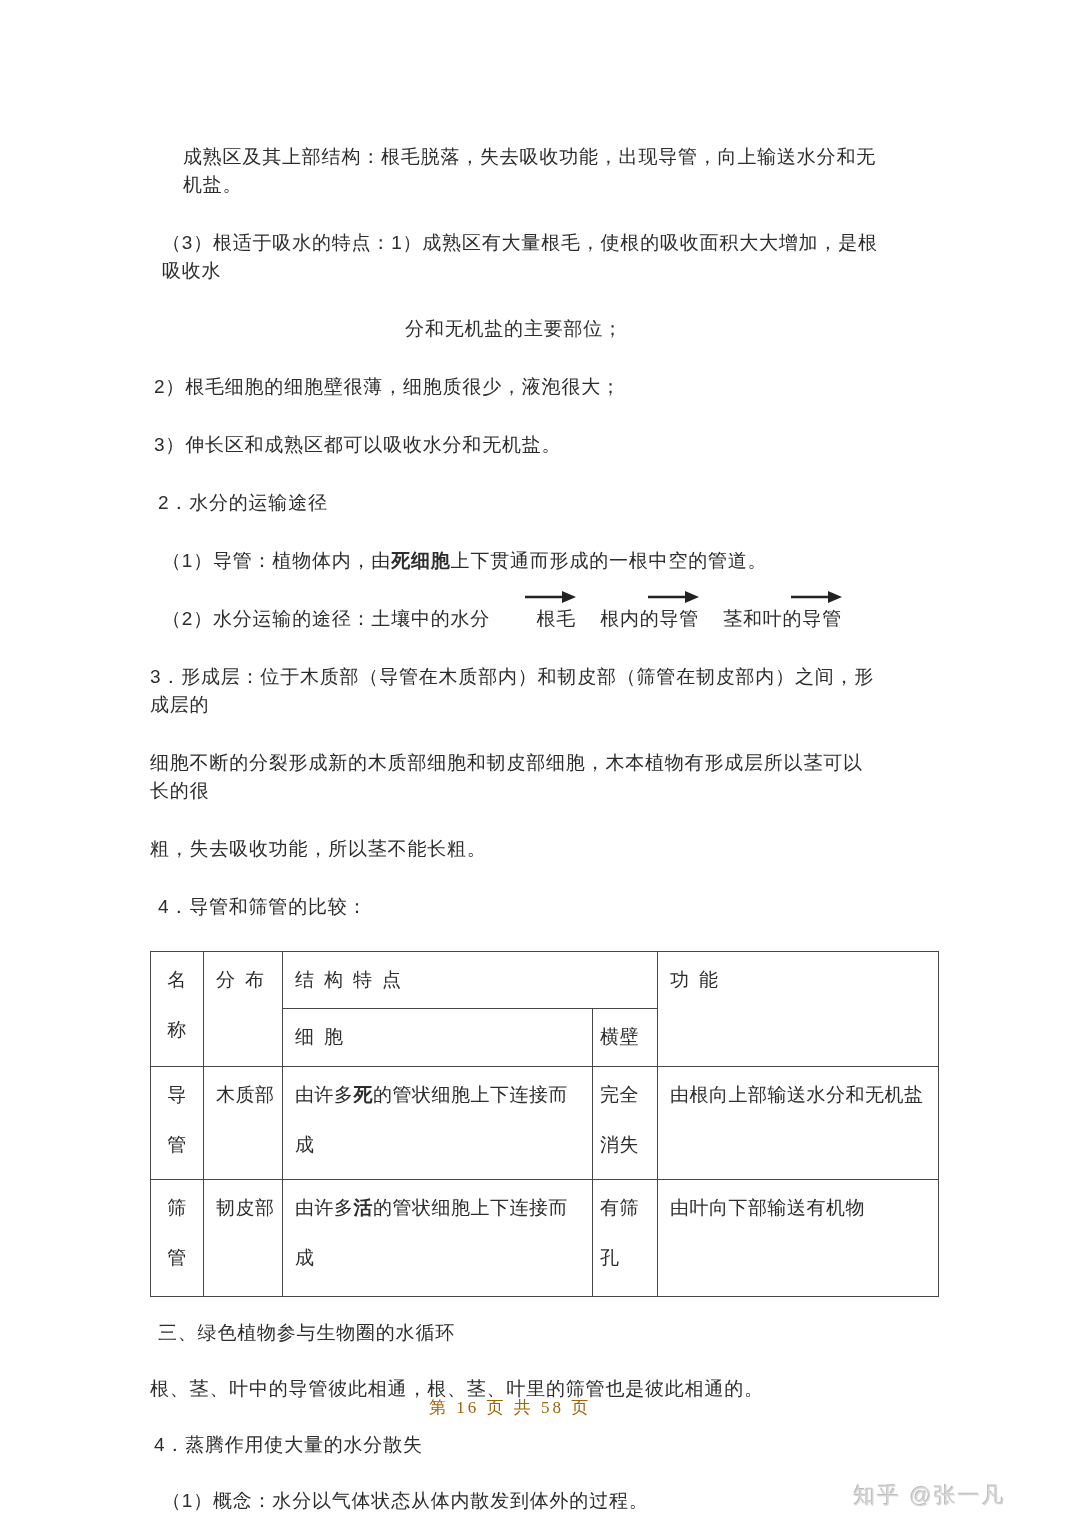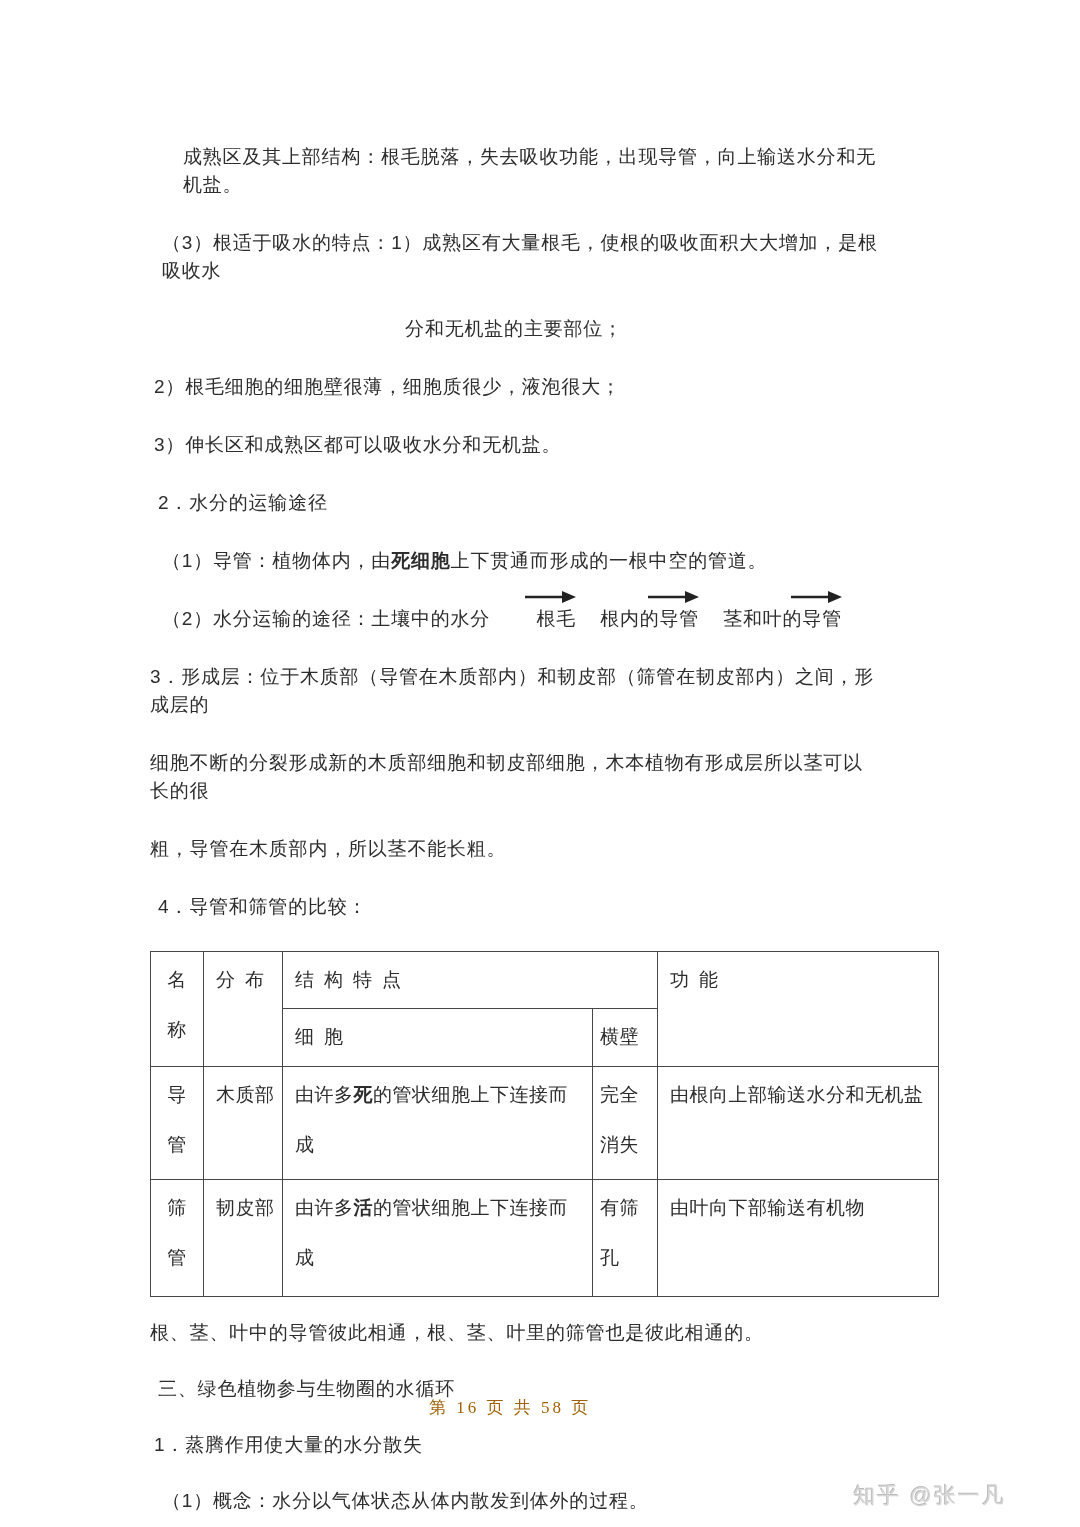--- a/index.html
+++ b/index.html
@@ -115,21 +115,21 @@
       </span><span class="flow-step">
         <svg class="flow-arrow" width="52" height="16" viewBox="0 0 52 16">
           <line x1="1" y1="9" x2="39" y2="9" stroke="#222222" stroke-width="2.6"></line>
           <polygon points="38,3 52,9 38,15" fill="#222222"></polygon>
         </svg>
         <span>茎和叶的导管</span>
       </span></p>
 
   <p class="line">3．形成层：位于木质部（导管在木质部内）和韧皮部（筛管在韧皮部内）之间，形成层的</p>
   <p class="line">细胞不断的分裂形成新的木质部细胞和韧皮部细胞，木本植物有形成层所以茎可以长的很</p>
-  <p class="line">粗，导管在木质部内，所以茎不能长粗。</p>
+  <p class="line">粗，失去吸收功能，所以茎不能长粗。</p>
   <p class="line indent-num">4．导管和筛管的比较：</p>
 
   <table class="cmp">
     <colgroup>
       <col style="width:53px">
       <col style="width:79px">
       <col style="width:310px">
       <col style="width:65px">
       <col style="width:281px">
     </colgroup>
@@ -159,21 +159,21 @@
 管</td>
         <td>韧皮部</td>
         <td><span>由许多</span><span class="b">活</span><span>的管状细胞上下连接而成</span></td>
         <td class="col-wall">有筛
 孔</td>
         <td>由叶向下部输送有机物</td>
       </tr>
     </tbody>
   </table>
 
+  <p class="line tight indent-num">三、绿色植物参与生物圈的水循环</p>
   <p class="line tight">根、茎、叶中的导管彼此相通，根、茎、叶里的筛管也是彼此相通的。</p>
-  <p class="line tight indent-num">三、绿色植物参与生物圈的水循环</p>
-  <p class="line tight indent-xs">1．蒸腾作用使大量的水分散失</p>
+  <p class="line tight indent-xs">4．蒸腾作用使大量的水分散失</p>
   <p class="line tight indent-sm">（1）概念：水分以气体状态从体内散发到体外的过程。</p>
 
   <div class="footer">第 16 页 共 58 页</div>
   <div class="watermark">知乎 @张一凡</div>
 
 </div>
 
 </body></html>

